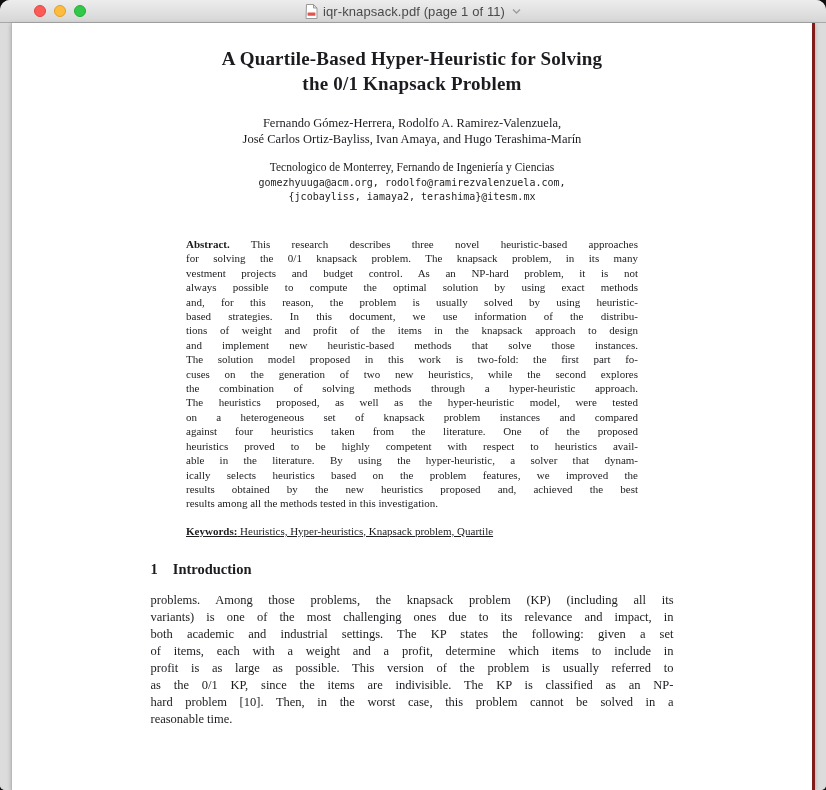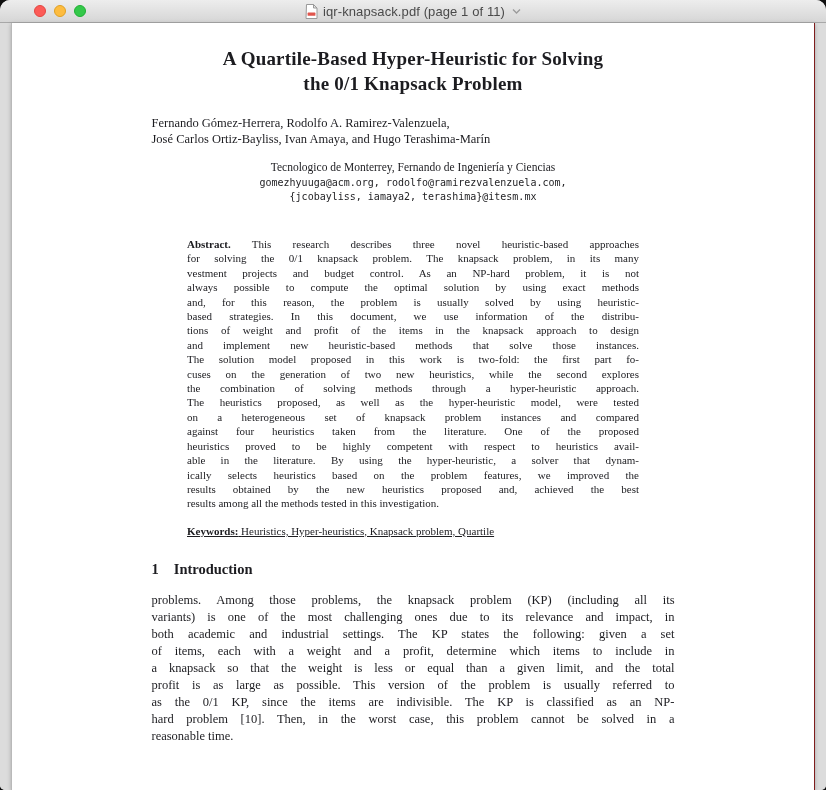--- a/index.html
+++ b/index.html
@@ -23,29 +23,29 @@
   .light.max   { background:#34c84a; border:1px solid #1faf34; }
   .titlegroup { display:flex; align-items:center; gap:5px; }
   .title-text { font-size:13px; color:#4a4a4a; letter-spacing:0.1px; }
   .doc-icon { display:flex; align-items:center; }
   .chevron { display:flex; align-items:center; margin-left:2px; }
   
   .content { position:absolute; top:23px; left:0; right:0; bottom:0; background:#dcdcdc; }
   .page {
     position:absolute; top:0; left:11px; right:11px; bottom:0;
     background:#ffffff;
-    border-left:1px solid #b9b9b9; border-right:1px solid #7f1d1d;
+    border-left:1px solid #b9b9b9; border-right:3px solid #7f1d1d;
     box-shadow:0 1px 4px rgba(0,0,0,0.25);
     overflow:hidden;
     color:#1c1c20;
     font-family:"Liberation Serif", serif;
   }
   .paper-body { width:523px; margin:0 auto; }
   .paper-title { margin-top:23px; text-align:center; font-size:19px; font-weight:bold; line-height:25px; letter-spacing:0.2px; }
-  .authors { margin-top:19px; font-size:12.5px; line-height:16px; }
+  .authors { margin-top:19px; text-align:center; font-size:12.5px; line-height:16px; }
   .affiliation { margin-top:13px; text-align:center; font-size:11.5px; line-height:14px; }
   .emails { margin-top:2px; text-align:center; font-family:"DejaVu Sans Mono", monospace; font-size:10px; line-height:14px; color:#232326; }
   .abstract { width:452px; margin:33px auto 0; font-size:11px; line-height:14.4px; }
   .jline { text-align:justify; text-align-last:justify; white-space:normal; }
   .lastline { text-align-last:left; }
   .b { font-weight:bold;margin-top:32px; }
   .keywords { width:452px; margin:13px auto 0; font-size:11px; line-height:14px;text-decoration:underline; }
   .sec-heading { margin-top:23px; font-size:14.5px; font-weight:bold; display:flex; gap:15px; }
   .intro { margin-top:14px; font-size:12.5px; line-height:17px; }
 </style>
@@ -133,21 +133,20 @@
         <div class="sec-heading">
           <span>1</span>
           <span>Introduction</span>
         </div>
 
         <div class="intro">
             <div class="jline">problems. Among those problems, the knapsack problem (KP) (including all its</div>
             <div class="jline">variants) is one of the most challenging ones due to its relevance and impact, in</div>
             <div class="jline">both academic and industrial settings. The KP states the following: given a set</div>
             <div class="jline">of items, each with a weight and a profit, determine which items to include in</div>
-            <div class="jline">a knapsack so that the weight is less or equal than a given limit, and the total</div>
             <div class="jline">profit is as large as possible. This version of the problem is usually referred to</div>
             <div class="jline">as the 0/1 KP, since the items are indivisible. The KP is classified as an NP-</div>
             <div class="jline">hard problem [10]. Then, in the worst case, this problem cannot be solved in a</div>
             <div class="jline lastline">reasonable time.</div>
           </div>
 
       </div>
     </div>
   </div>
 

